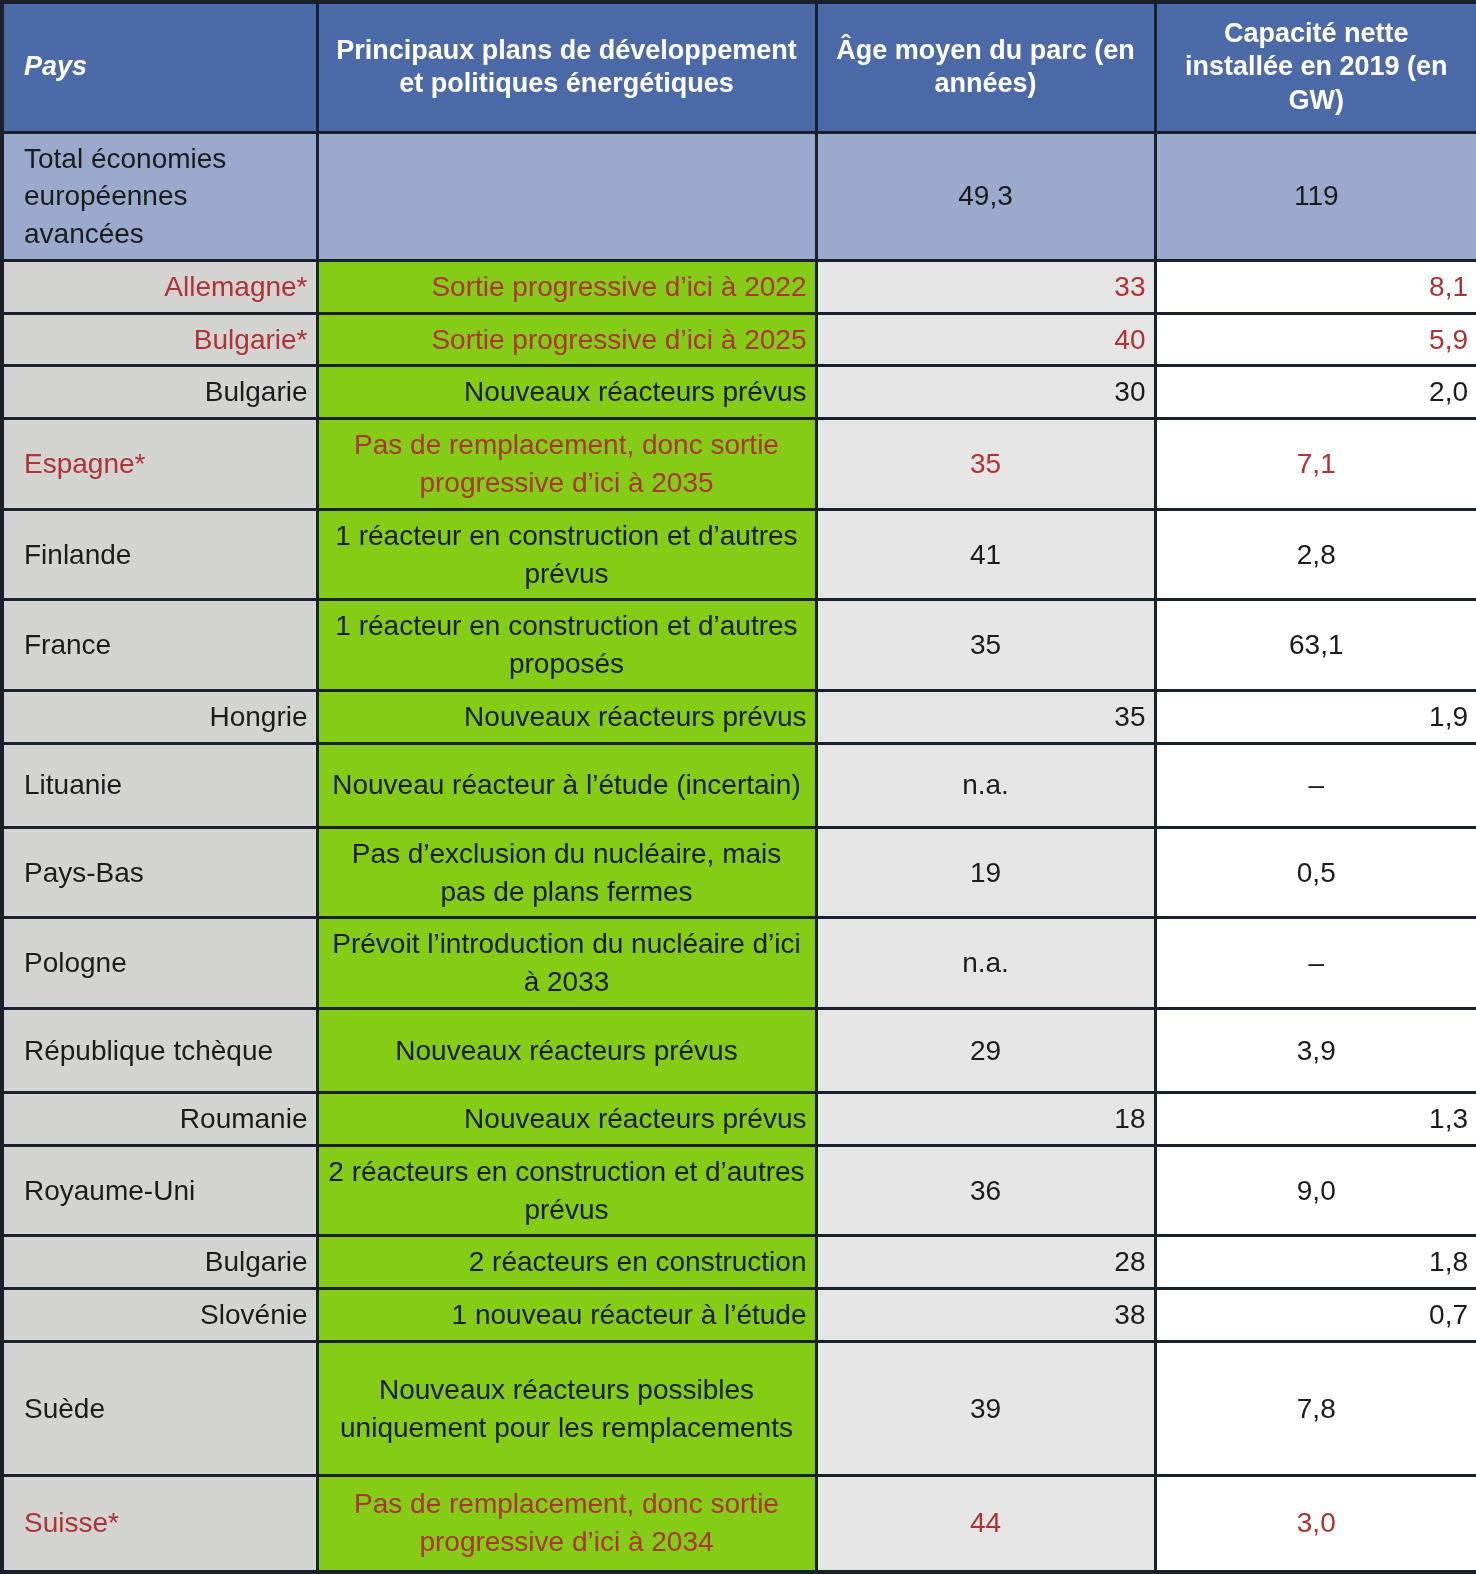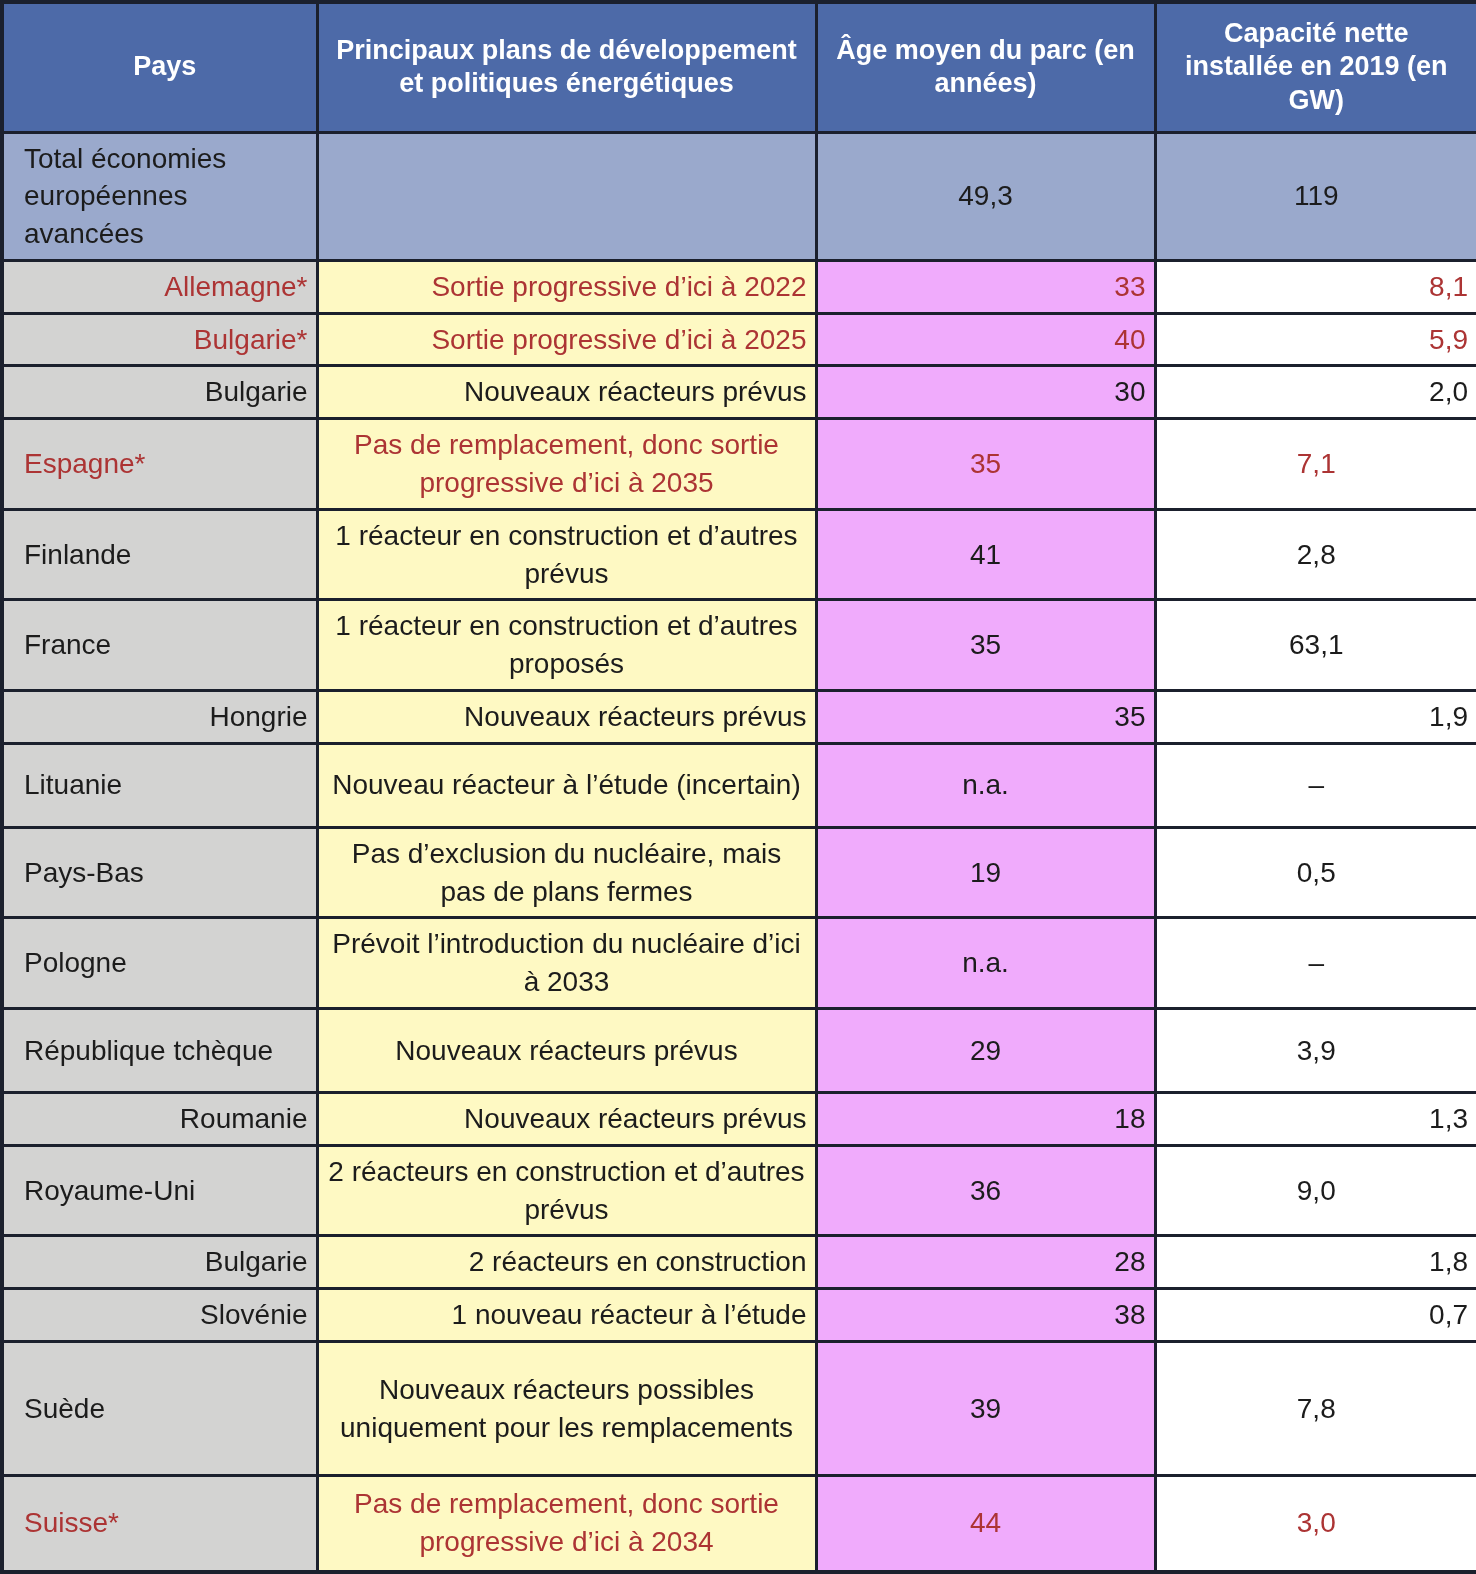--- a/index.html
+++ b/index.html
@@ -30,42 +30,43 @@
     font-weight: 700;
     font-size: 27px;
     line-height: 1.25;
     text-align: center;
     vertical-align: middle;
     padding: 8px 10px;
     height: 130px;
     border-bottom: none; 
   }
   thead th.h-country {
-    text-align: center;
+    text-align: left;
     padding-left: 20px;
+    font-style: italic;
   }
   
   tbody td {
     font-size: 28px;
     line-height: 1.35;
     color: #1c1c1c;
     vertical-align: middle;
     padding: 6px 8px;
   }
   td.col-country {
     background: #d3d3d2;
     text-align: left;
     padding-left: 20px;
   }
   td.col-plan {
-    background: #fef9c3;
+    background: #84cc16;
     text-align: center;
   }
   td.col-age {
-    background: #f0abfc;
+    background: #e5e5e5;
     text-align: center;
   }
   td.col-capacity {
     background: #ffffff;
     text-align: center;
   }
   
   tr.total td {
     background: #9aa9cc;
     color: #1c1c1c;

